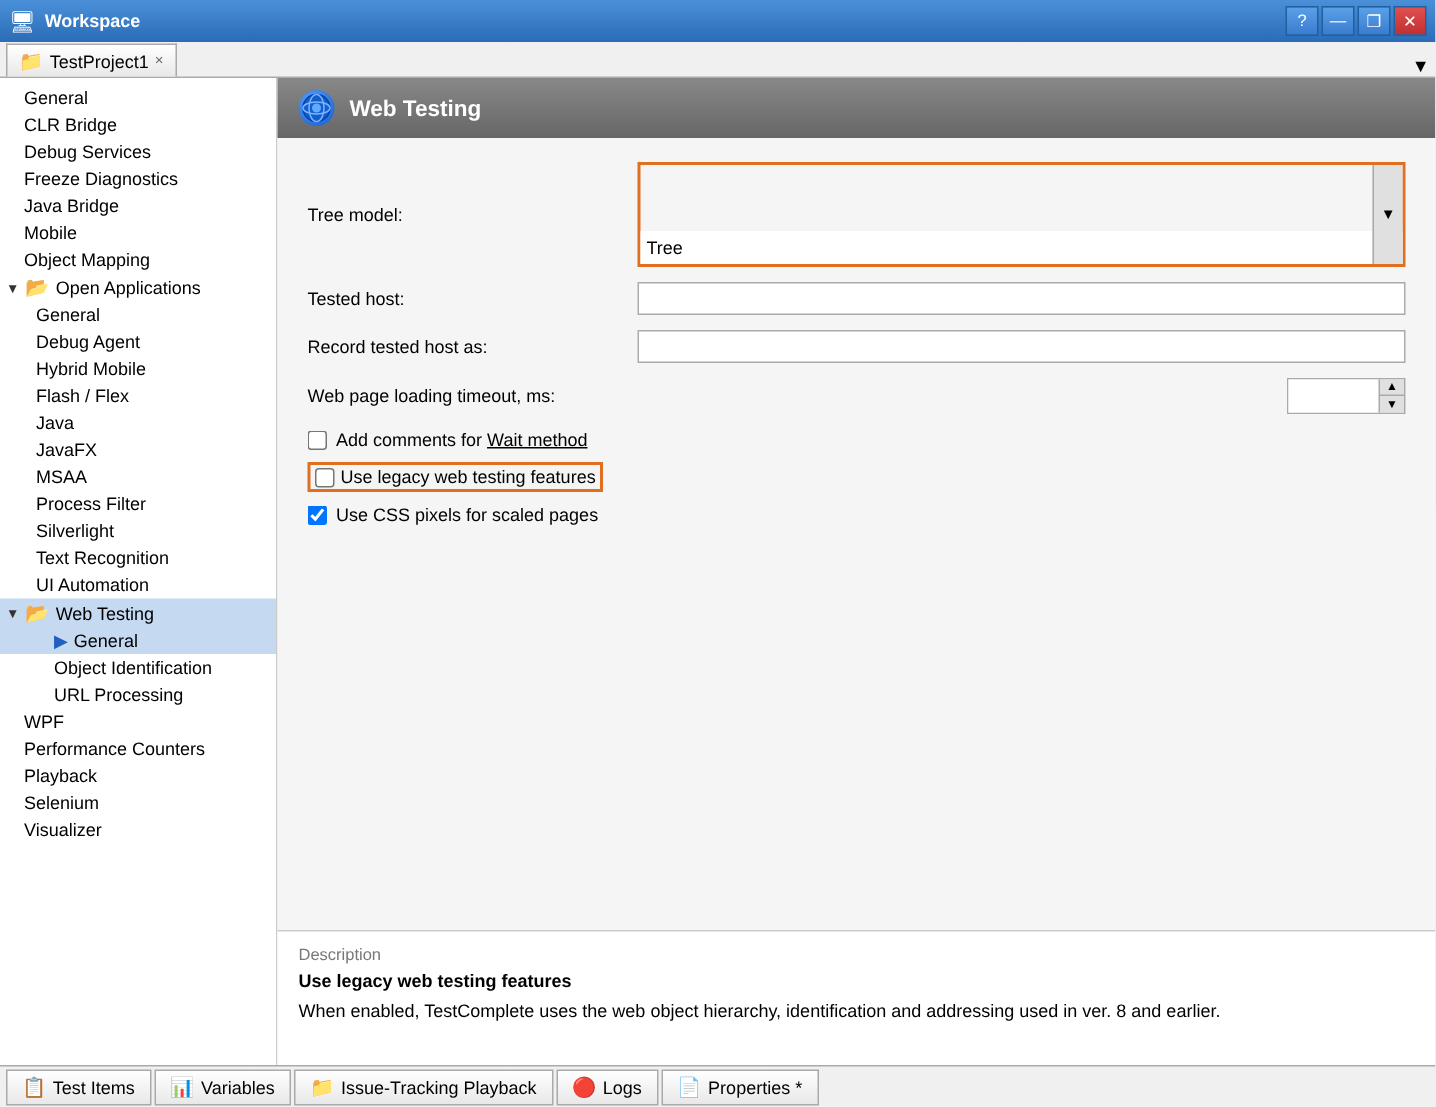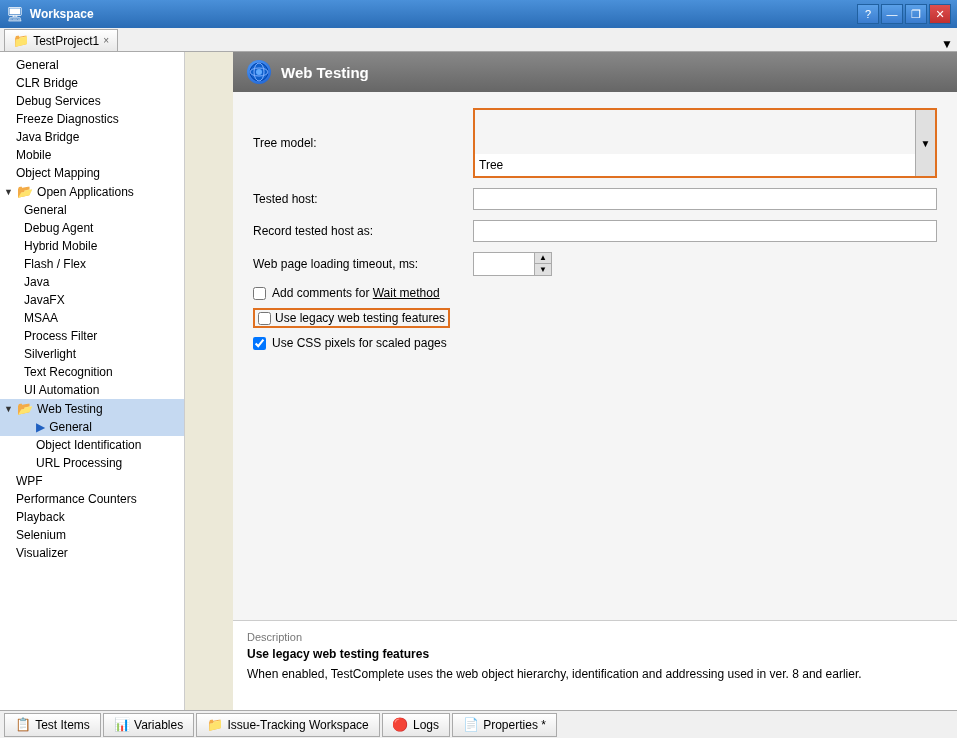--- a/index.html
+++ b/index.html
@@ -48,21 +48,20 @@
       height: 22px;
     }
     .tab-close { color: #666; font-size: 10px; cursor: pointer; }
     .tab-scroll { margin-left: auto; padding-right: 4px; }
 
     
     .main-area {
       display: flex;
       flex: 1;
       overflow: hidden;
-      gap: 48px;
     }
 
     
     .sidebar {
       width: 185px;
       background: #ffffff;
       border-right: 1px solid #ccc;
       overflow-y: auto;
       padding: 4px 0;
     }
@@ -112,20 +111,21 @@
     }
 
     .form-area {
       padding: 16px 20px;
       flex: 1;
     }
     .form-row {
       display: flex;
       align-items: center;
       margin-bottom: 10px;
+      justify-content: space-between;
     }
     .form-label {
       width: 220px;
       color: #000;
       flex-shrink: 0;
     }
     .form-input {
       flex: 1;
       height: 22px;
       border: 1px solid #aaa;
@@ -438,21 +438,21 @@
   <div class="bottom-tab">
     <span class="bottom-tab-icon">📋</span>
     <span>Test Items</span>
   </div>
   <div class="bottom-tab">
     <span class="bottom-tab-icon">📊</span>
     <span>Variables</span>
   </div>
   <div class="bottom-tab">
     <span class="bottom-tab-icon">📁</span>
-    <span>Issue-Tracking Workspace</span>
+    <span>Issue-Tracking Playback</span>
   </div>
   <div class="bottom-tab">
     <span class="bottom-tab-icon">🔴</span>
     <span>Logs</span>
   </div>
   <div class="bottom-tab">
     <span class="bottom-tab-icon">📄</span>
     <span>Properties *</span>
   </div>
 </div>

